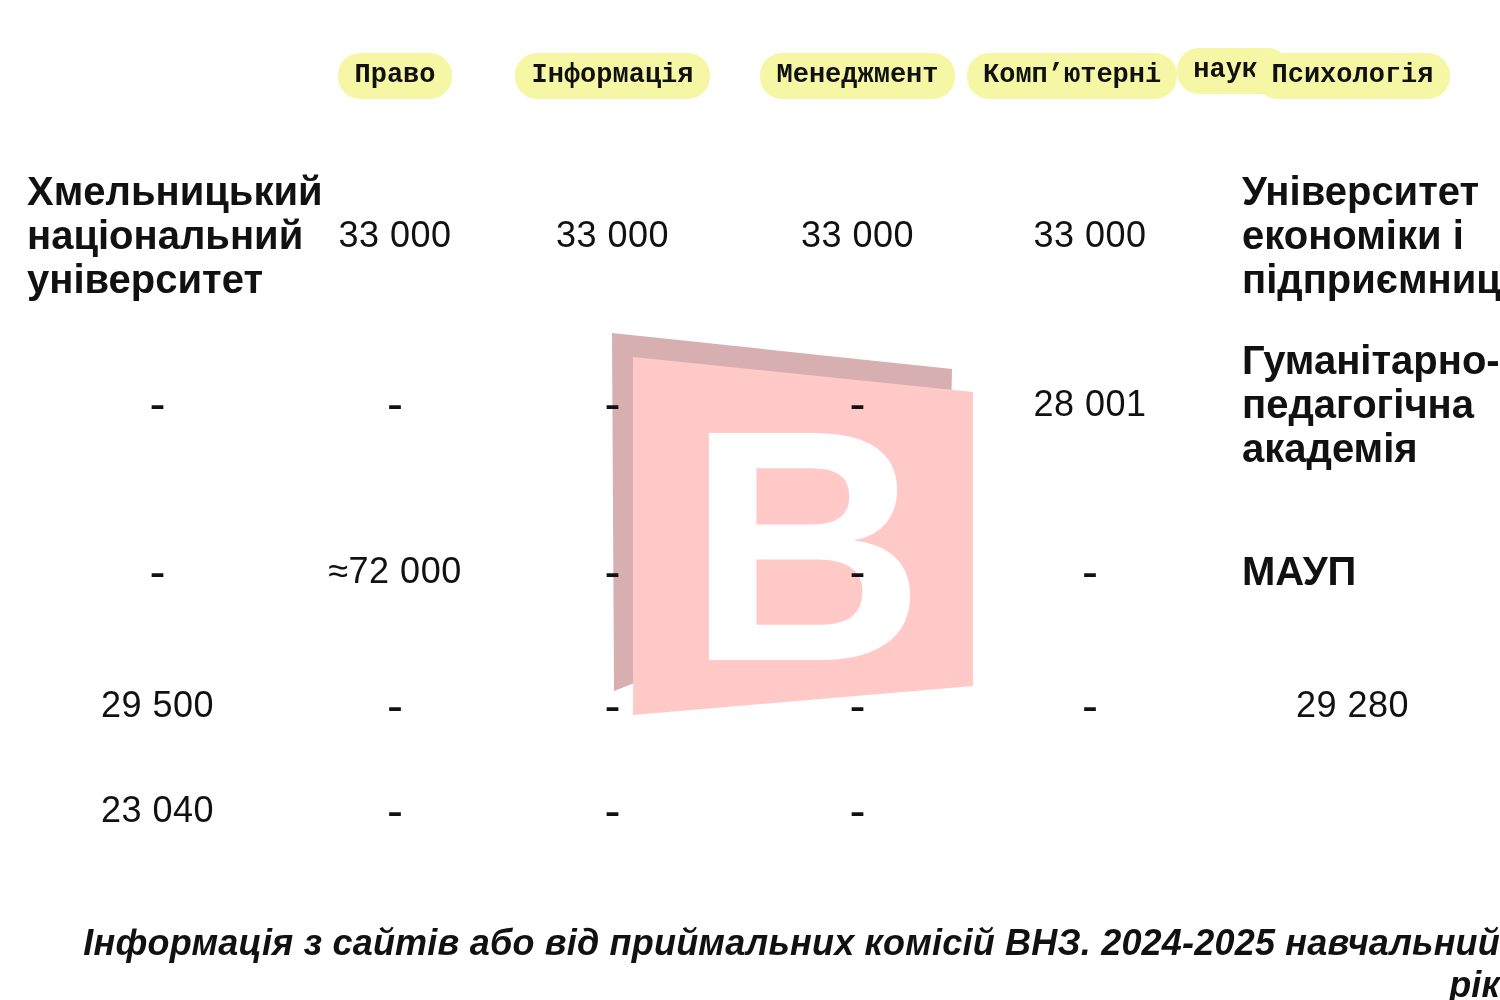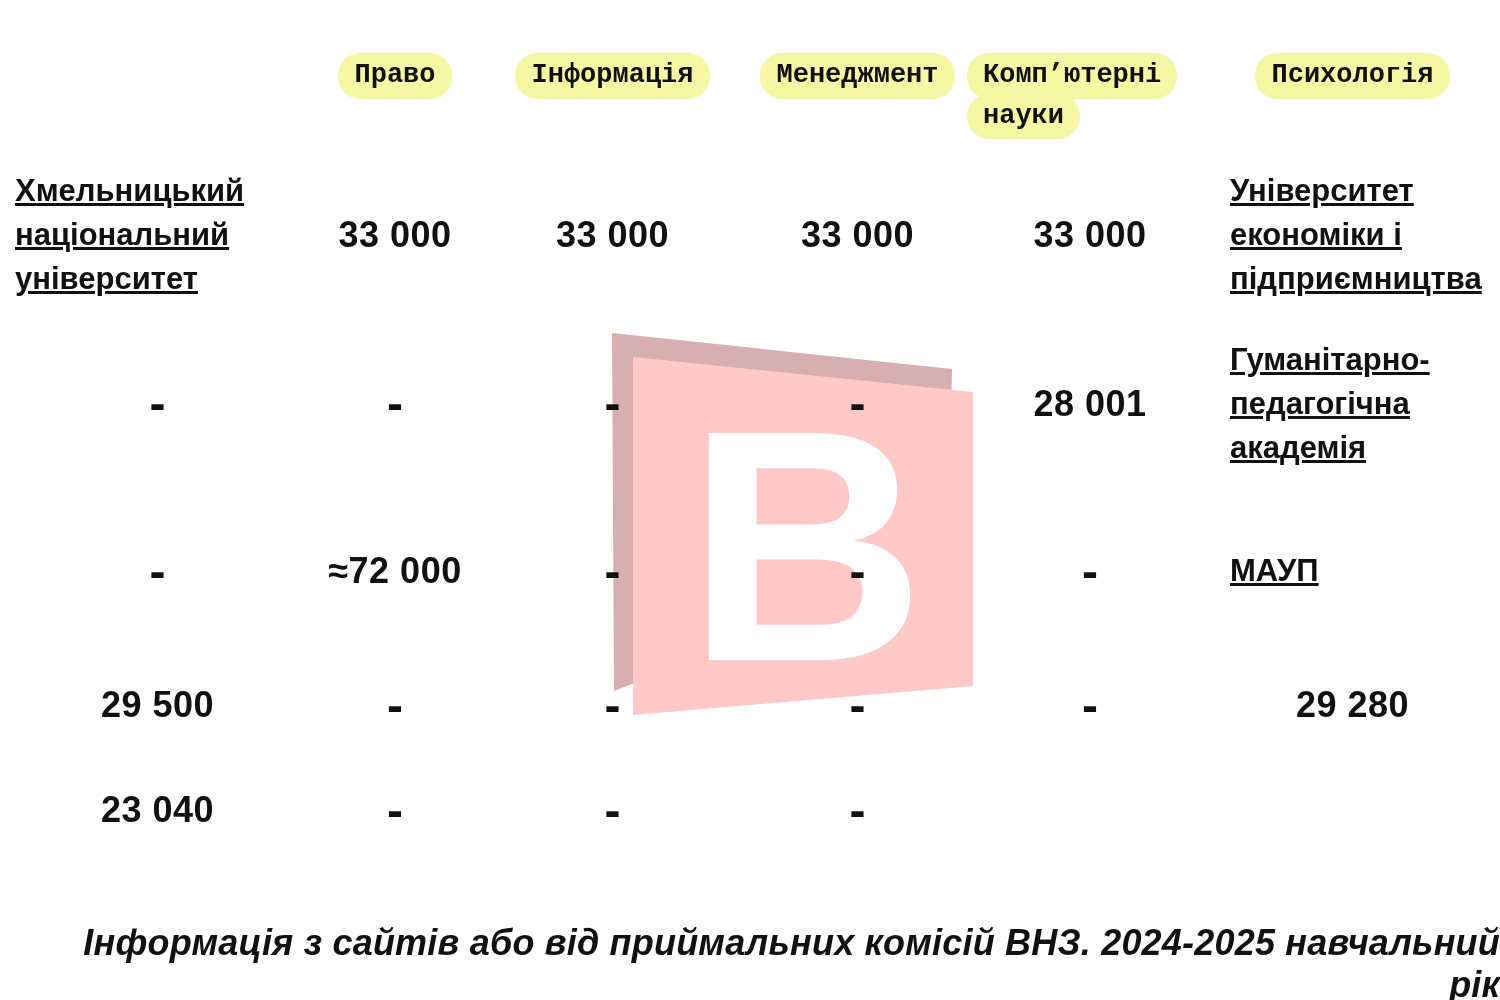--- a/index.html
+++ b/index.html
@@ -18,44 +18,44 @@
     position: absolute; top: 45px; left: 0; z-index: 1;
     display: grid;
     grid-template-columns: 315px 160px 275px 215px 250px 275px;
     grid-template-rows: 105px 170px 167px 168px 100px 110px;
   }
   .head {
     display: flex; justify-content: center; align-items: flex-start;
     padding-top: 8px;
   }
   .head.left {
-    flex-direction: column; justify-content: flex-start;
+    flex-direction: row; justify-content: flex-start;
     align-items: flex-start; padding-left: 2px;
   }
   .chip {
     background: var(--hl, #f6f7a4);
     border-radius: 22px;
     padding: 8px 16px;
     font-weight: 800;
     font-size: 27px;
     line-height: 1.1;
     white-space: nowrap;
     font-family: Liberation Mono, monospace;
   }
   .chip.second { margin-top: -5px; }
   .uni {
     font-weight: 800;
-    font-size: 31px;
+    font-size: 40px;
     line-height: 44px;
-    padding-left: 15px;
+    padding-left: 27px;
     white-space: pre-line;
-    display: flex; align-items: center; text-decoration: underline;
+    display: flex; align-items: center;
   }
   .val {
-    font-weight: 700;
+    font-weight: 400;
     font-size: 36px;
     letter-spacing: 0.5px;
     display: flex; align-items: center; justify-content: center;
   }
   .val.dash { font-size: 48px; letter-spacing: 0; }
   .footer-note {
     position: absolute; left: 30px; top: 922px; z-index: 1;
     font-weight: 700; font-style: italic;
     font-size: 36px;
     letter-spacing: 0.2px;

